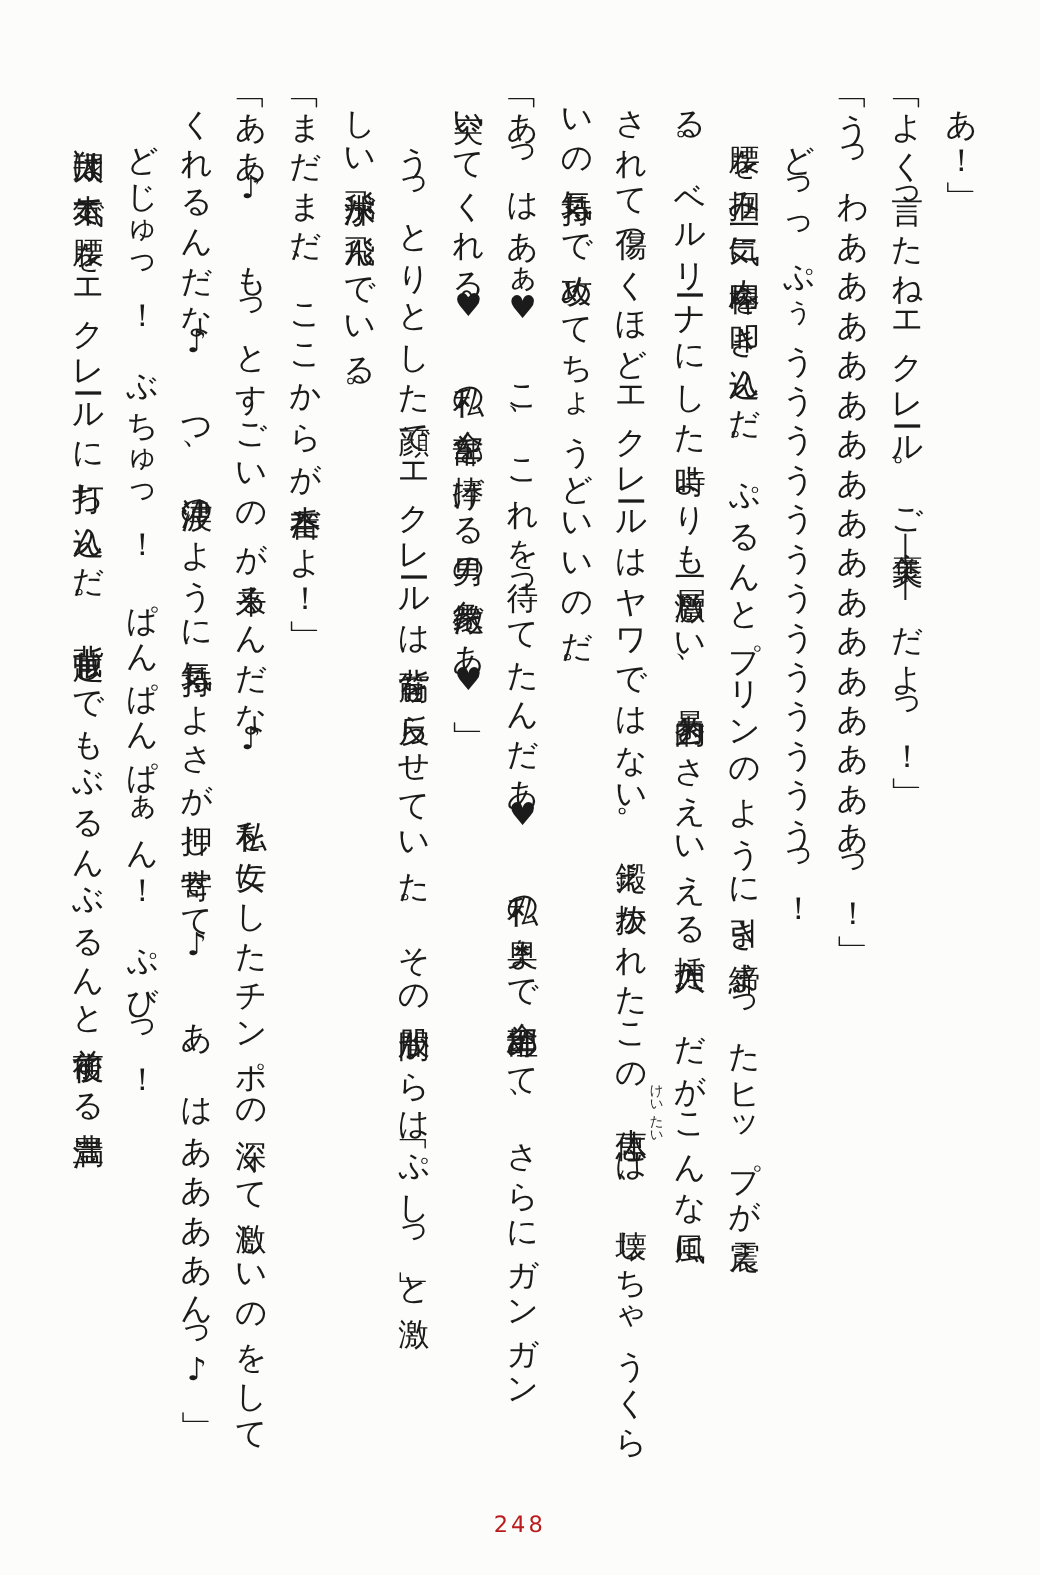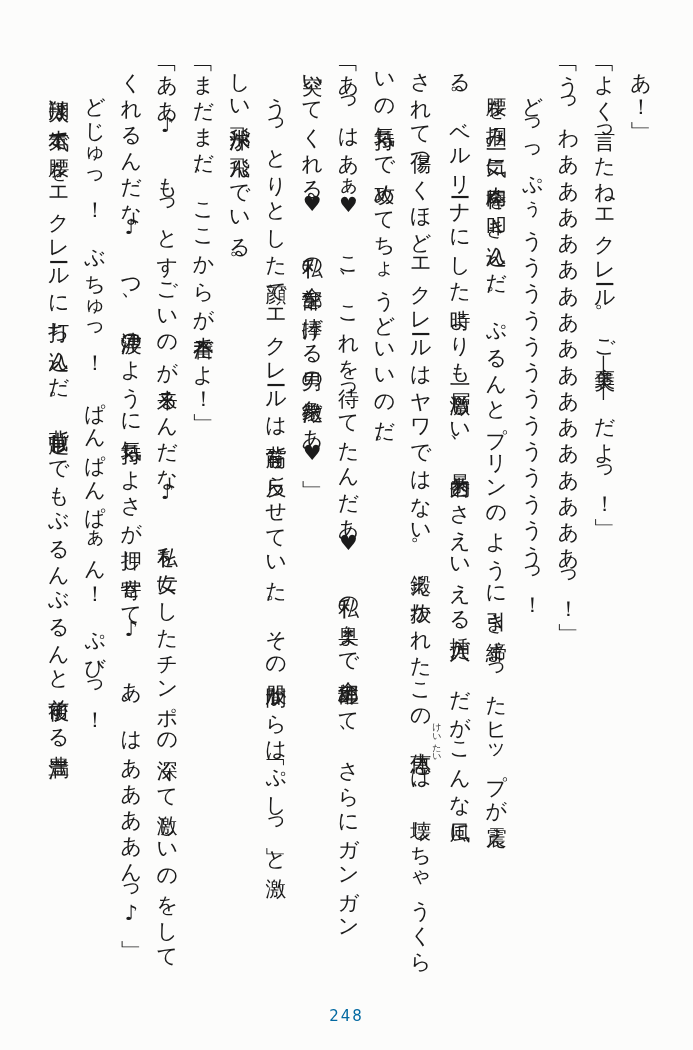--- a/index.html
+++ b/index.html
@@ -41,21 +41,21 @@
   }
   .page-number {
     position: absolute;
     bottom: 25px;
     left: 0;
     width: 100%;
     text-align: center;
     font-family: "DejaVu Sans", "Liberation Sans", sans-serif;
     font-size: 15px;
     letter-spacing: 2px;
-    color: #0369a1;
+    color: #b91c1c;
   }
 </style>
 </head>
 <body>
 
 <div class="page">
 
   <main class="text-block">
     <p class="line">あ！」</p>
     <p class="line">「よく言ったねエクレール。ご褒美――だよっ！」</p>

